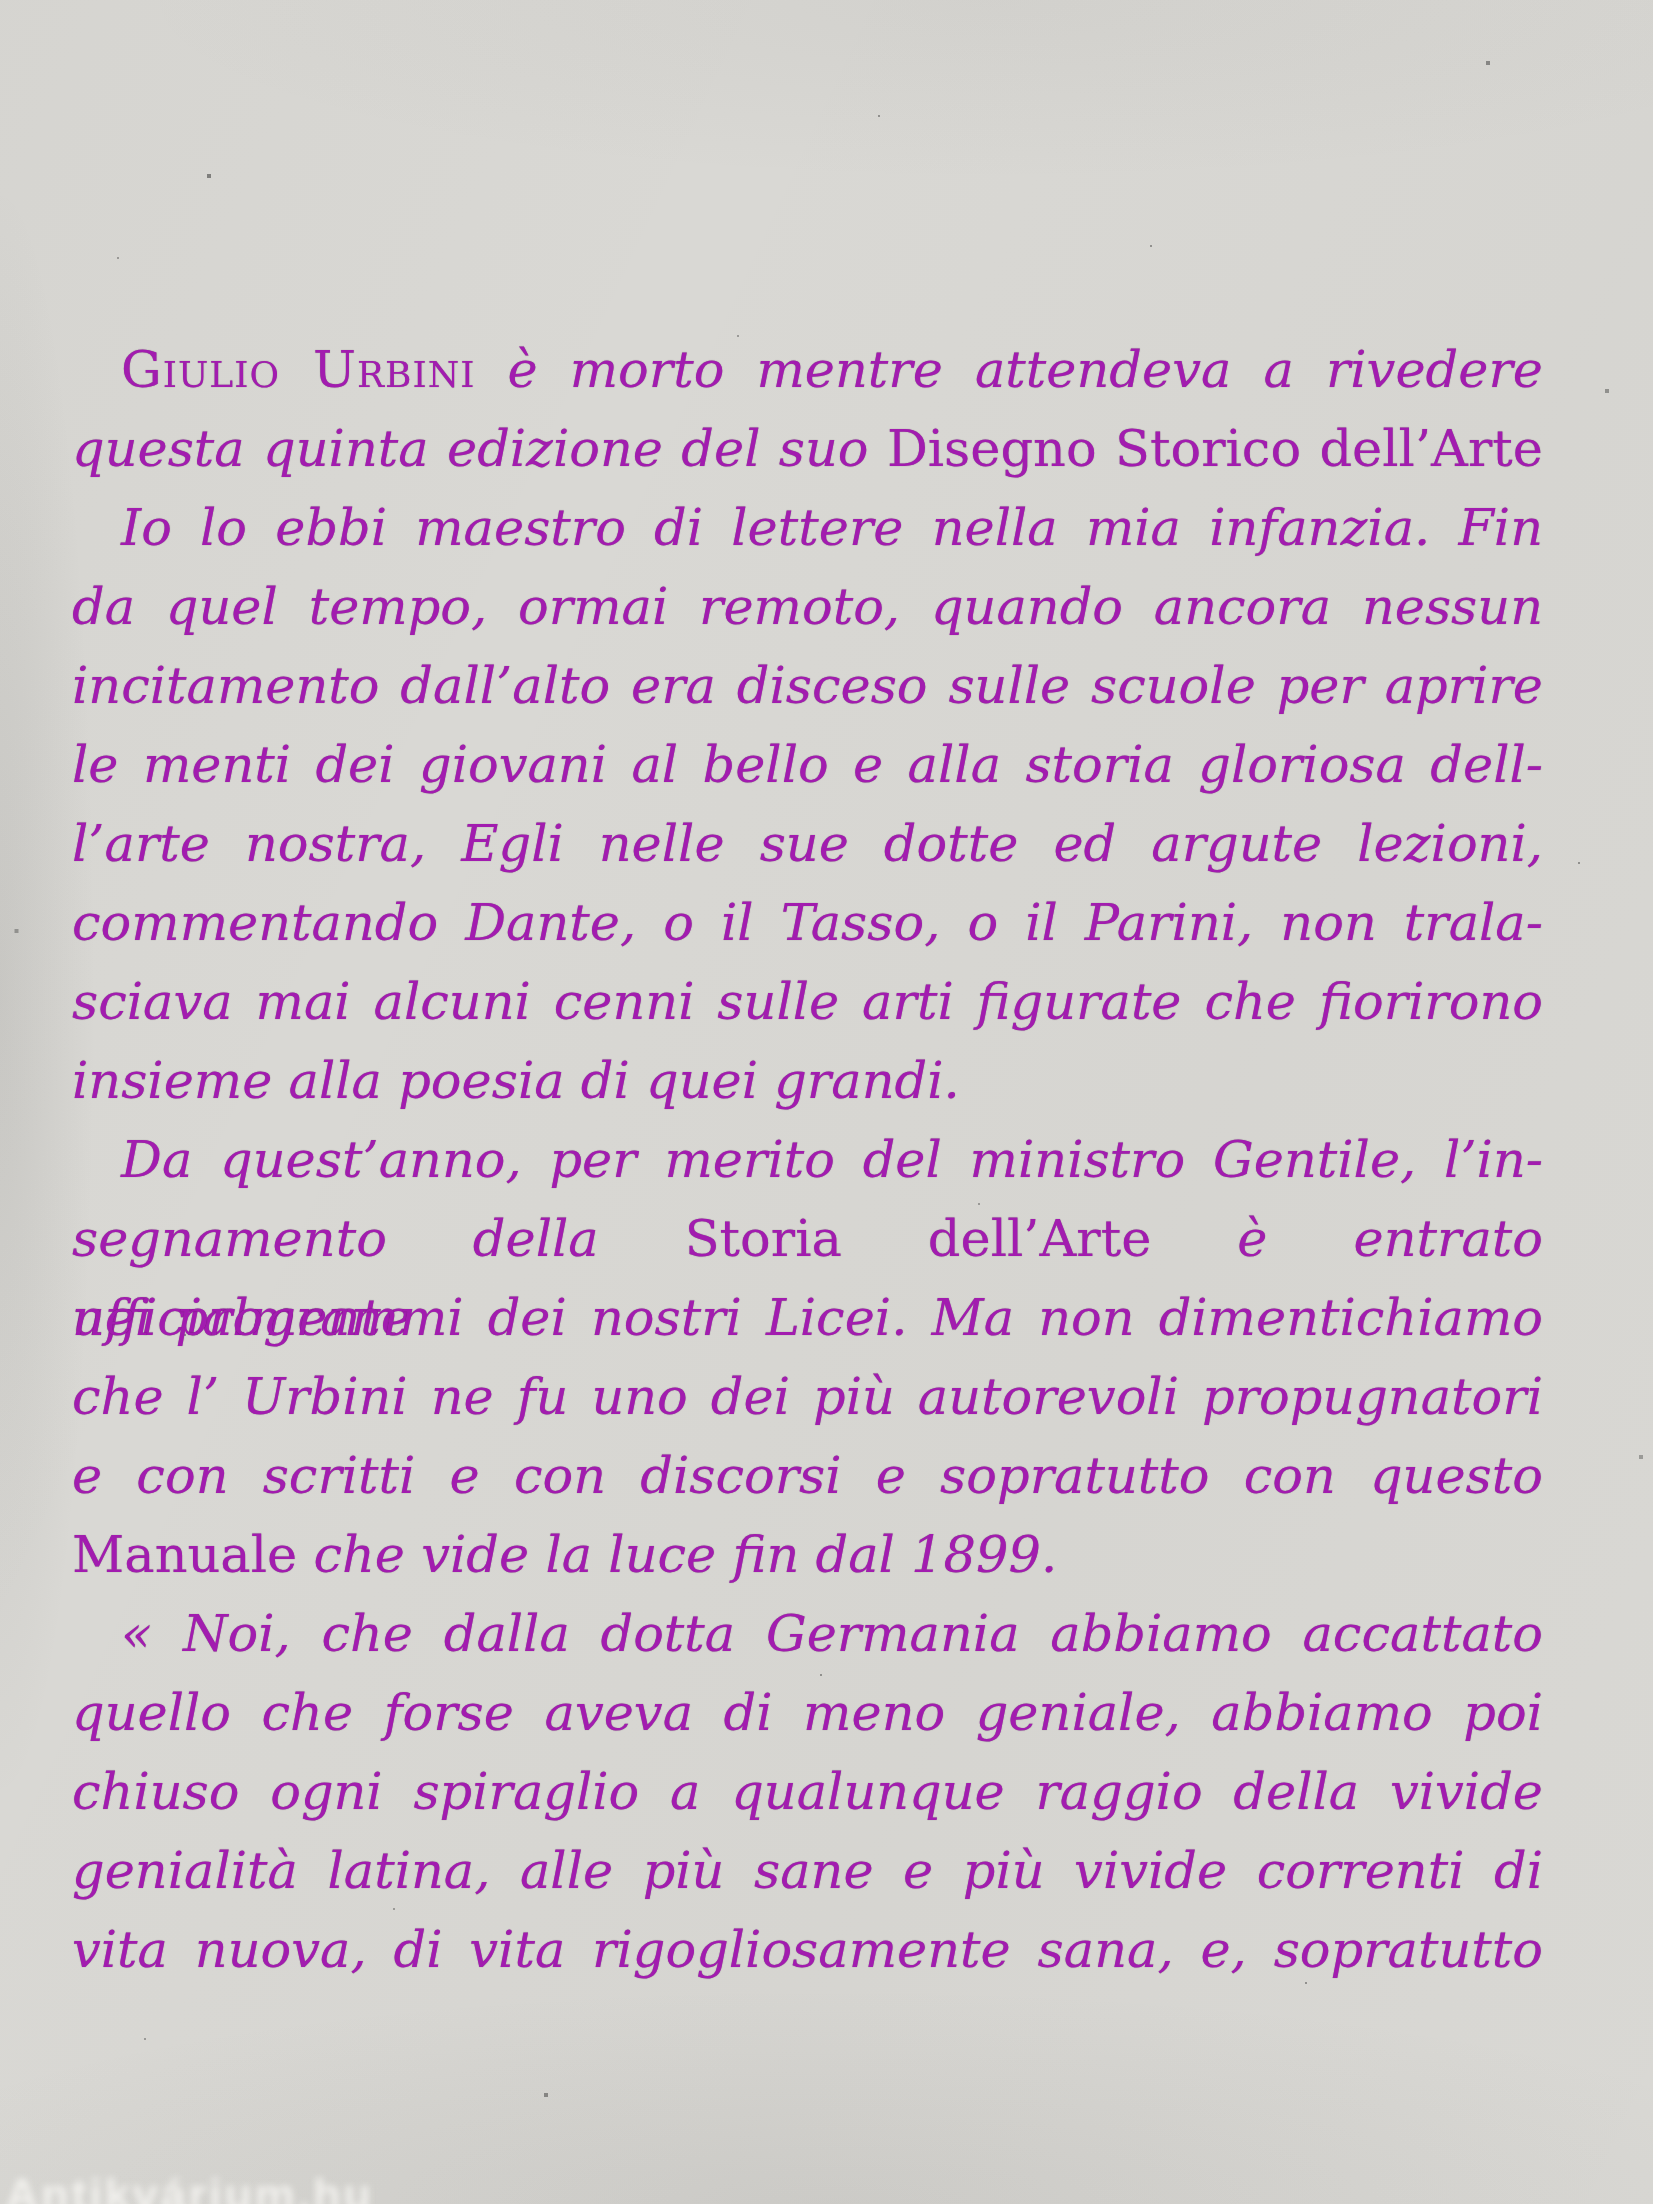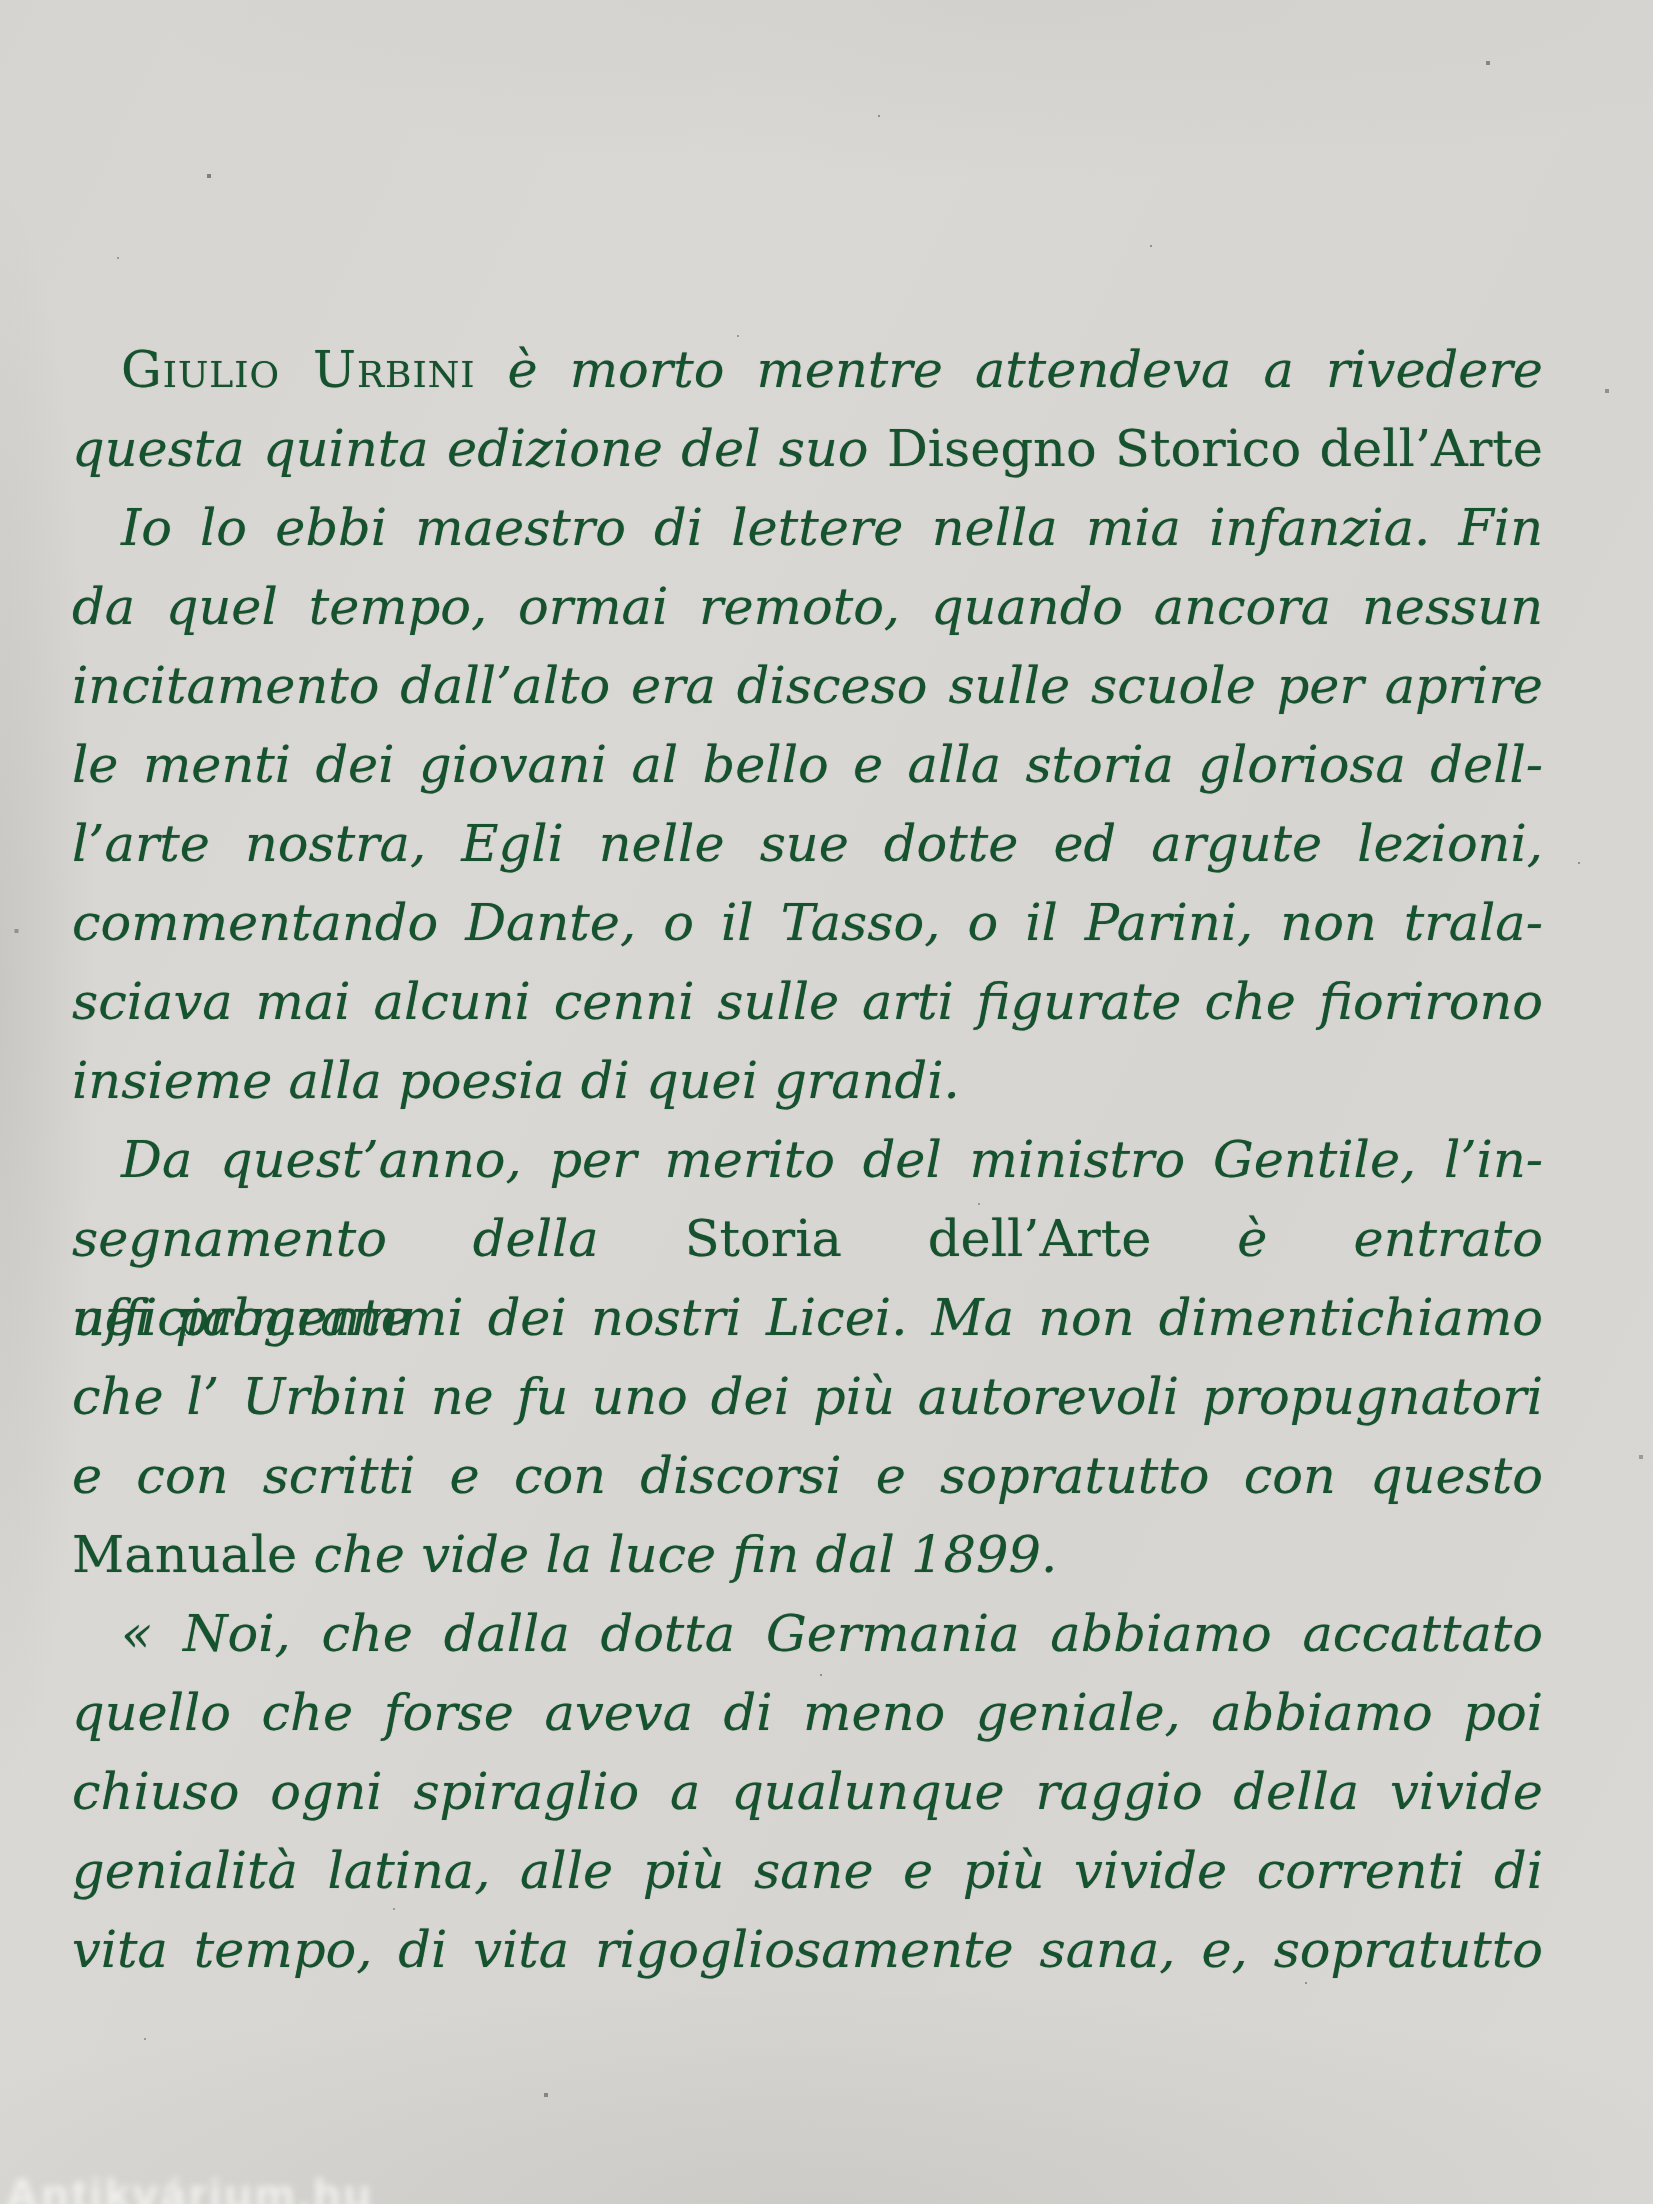--- a/index.html
+++ b/index.html
@@ -49,21 +49,21 @@
       1305px 1982px 0 0 rgba(40,40,40,0.4),
       545px 2094px 0 1px rgba(40,40,40,0.45),
       144px 2038px 0 0 rgba(40,40,40,0.35);
     pointer-events: none;
   }
   .text-block {
     position: absolute;
     left: 72px;
     top: 330px;
     width: 1471px;
-    color: #14532d;
+    color: #a21caf;
     text-shadow: 0 0 1px rgba(25,24,22,0.45);
   }
   .line {
     font-size: 51px;
     line-height: 79px;
     height: 79px;
     font-style: italic;
     white-space: nowrap;
     text-align: left;
   }
@@ -119,17 +119,17 @@
     <div class="line justify indent"><span class="seg-italic">Da quest’anno, per merito del ministro Gentile, l’in-</span></div>
     <div class="line justify"><span class="seg-italic">segnamento della </span><span class="seg-roman">Storia dell’Arte</span><span class="seg-italic"> è entrato ufficialmente</span></div>
     <div class="line justify"><span class="seg-italic">nei programmi dei nostri Licei. Ma non dimentichiamo</span></div>
     <div class="line justify"><span class="seg-italic">che l’ Urbini ne fu uno dei più autorevoli propugnatori</span></div>
     <div class="line justify"><span class="seg-italic">e con scritti e con discorsi e sopratutto con questo</span></div>
     <div class="line"><span class="seg-roman">Manuale</span><span class="seg-italic"> che vide la luce fin dal 1899.</span></div>
     <div class="line justify indent"><span class="seg-italic">« Noi, che dalla dotta Germania abbiamo accattato</span></div>
     <div class="line justify"><span class="seg-italic">quello che forse aveva di meno geniale, abbiamo poi</span></div>
     <div class="line justify"><span class="seg-italic">chiuso ogni spiraglio a qualunque raggio della vivide</span></div>
     <div class="line justify"><span class="seg-italic">genialità latina, alle più sane e più vivide correnti di</span></div>
-    <div class="line justify"><span class="seg-italic">vita tempo, di vita rigogliosamente sana, e, sopratutto</span></div>
+    <div class="line justify"><span class="seg-italic">vita nuova, di vita rigogliosamente sana, e, sopratutto</span></div>
   </div>
 
 <div class="watermark">Antikvárium.hu</div>
 
 
 </body></html>

